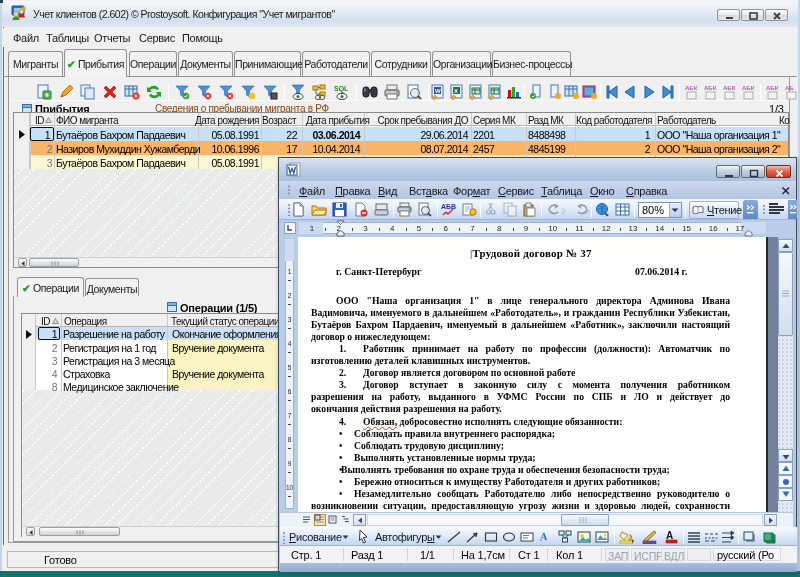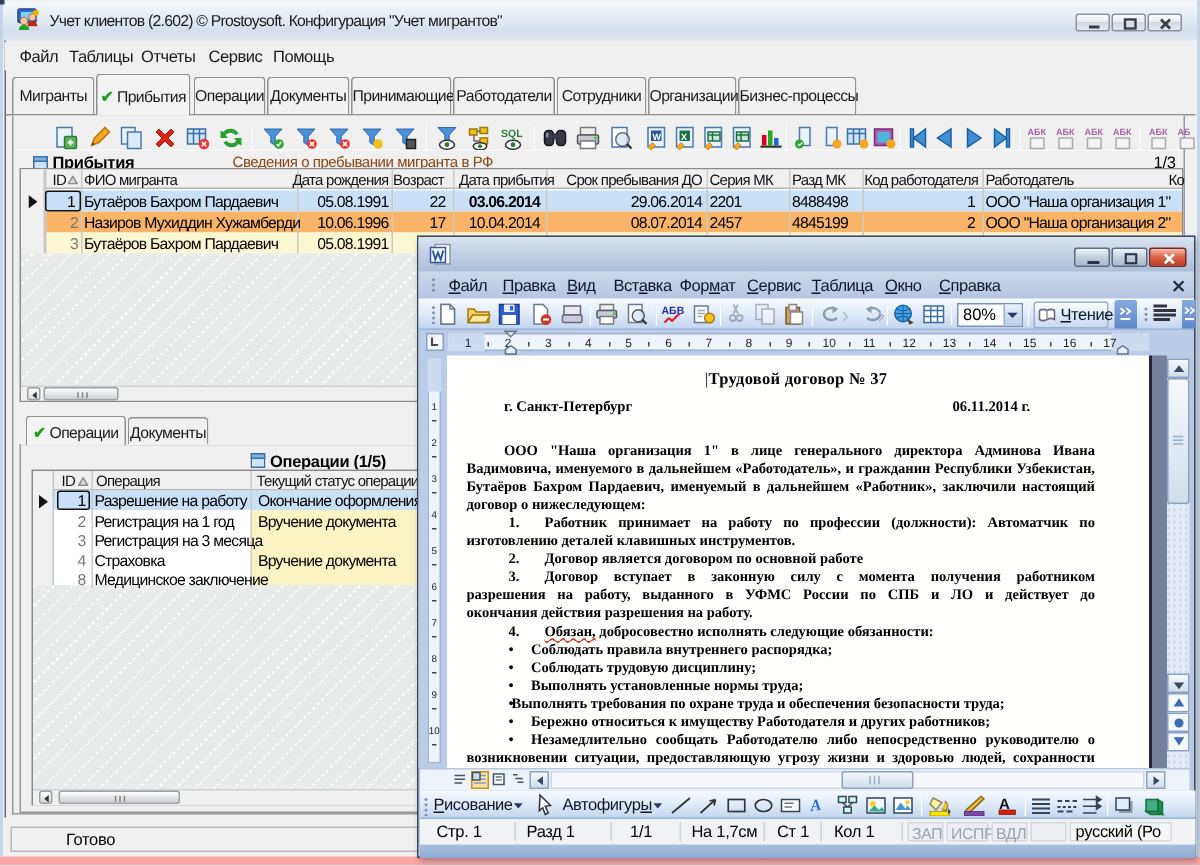--- a/index.html
+++ b/index.html
@@ -1,16 +1,16 @@
 <!DOCTYPE html>
 <html><head><meta charset="utf-8">
 <style>
 html,body{margin:0;padding:0;}
 *{box-sizing:border-box;}
-#root{position:relative;width:800px;height:577px;font-family:"Liberation Sans",sans-serif;overflow:hidden;background:#fca5a5;}
+#root{position:relative;width:800px;height:577px;font-family:"Liberation Sans",sans-serif;overflow:hidden;background:#0f766e;}
 .abs{position:absolute;}
 .t11{font-size:11px;line-height:12px;color:#000;white-space:nowrap;letter-spacing:-0.2px;}
 .b{font-weight:bold;}
 #mainwin{position:absolute;left:0;top:0;width:800px;height:571px;background:#f0f0f0;}
 #titlebar{position:absolute;left:2px;top:1px;width:796px;height:26px;background:linear-gradient(180deg,#f4f7fb 0%,#e6ecf4 40%,#d5dfeb 75%,#dfe6ef 100%);}
 #titletext{position:absolute;left:33px;top:8px;font-size:10.5px;letter-spacing:-0.5px;color:#1a1a1a;white-space:nowrap;}
 .winbtn{position:absolute;top:9px;height:12px;width:23px;border:1px solid #8a93a1;border-radius:2px;background:linear-gradient(180deg,#fdfdfe 0%,#e8ebef 45%,#d4d9e0 50%,#e4e8ee 100%);}
 .winbtn svg{position:absolute;left:0;top:0;}
 #menubar{position:absolute;left:3px;top:28px;width:794px;height:19px;background:#f0f0f0;}
 #menubar span{position:absolute;top:4px;font-size:11px;letter-spacing:-0.3px;color:#1a1a1a;white-space:nowrap;}
@@ -657,21 +657,21 @@
         <div class="vnum" style="left:284px;top:483px;">10</div>
         <div class="abs" style="left:287px;top:495px;width:3px;height:1px;background:#445;"></div>
       </div>
 
     <div class="abs" style="left:19px;top:79px;width:468px;height:275px;background:#fffffd;"></div>
     <div class="abs" style="left:487px;top:79px;width:2px;height:275px;background:#23282e;"></div>
     <div class="abs" style="left:489px;top:79px;width:10px;height:275px;background:#75819a;"></div>
     <div id="wdoc" class="pagecoord">
         <div class="abs" style="left:469px;top:246px;font:bold 11px/12px 'Liberation Serif',serif;letter-spacing:0.2px;white-space:nowrap;"><span style="font-weight:normal">|</span>Трудовой договор № 37</div>
         <div class="abs" style="left:335px;top:264.5px;font:bold 9.8px/12px 'Liberation Serif',serif;white-space:nowrap;">г. Санкт-Петербург</div>
-        <div class="abs" style="left:634px;top:264.5px;font:bold 9.8px/12px 'Liberation Serif',serif;white-space:nowrap;">06.11.2014 г.</div>
+        <div class="abs" style="left:634px;top:264.5px;font:bold 9.8px/12px 'Liberation Serif',serif;white-space:nowrap;">07.06.2014 г.</div>
         <div class="dln djust" style="top:293.5px;"><span style="margin-left:25px;"></span>ООО "Наша организация 1" в лице генерального директора Админова Ивана</div>
         <div class="dln djust" style="top:305.6px;">Вадимовича, именуемого в дальнейшем «Работодатель», и гражданин Республики Узбекистан,</div>
         <div class="dln djust" style="top:317.7px;">Бутаёров Бахром Пардаевич, именуемый в дальнейшем «Работник», заключили настоящий</div>
         <div class="dln " style="top:329.8px;">договор о нижеследующем:</div>
         <div class="dln " style="top:341.9px;">
           <span class="abs" style="left:28px;">1.</span>
           <div class="djust" style="padding-left:52px;height:12.1px;">Работник принимает на работу по профессии (должности): <b>Автоматчик по</b></div>
         </div>
         <div class="dln " style="top:354.0px;"><b>изготовлению деталей клавишных инструментов.</b></div>
         <div class="dln " style="top:366.1px;"><span class="abs" style="left:28px;">2.</span><span style="margin-left:52px;">Договор является договором по основной работе</span></div>

